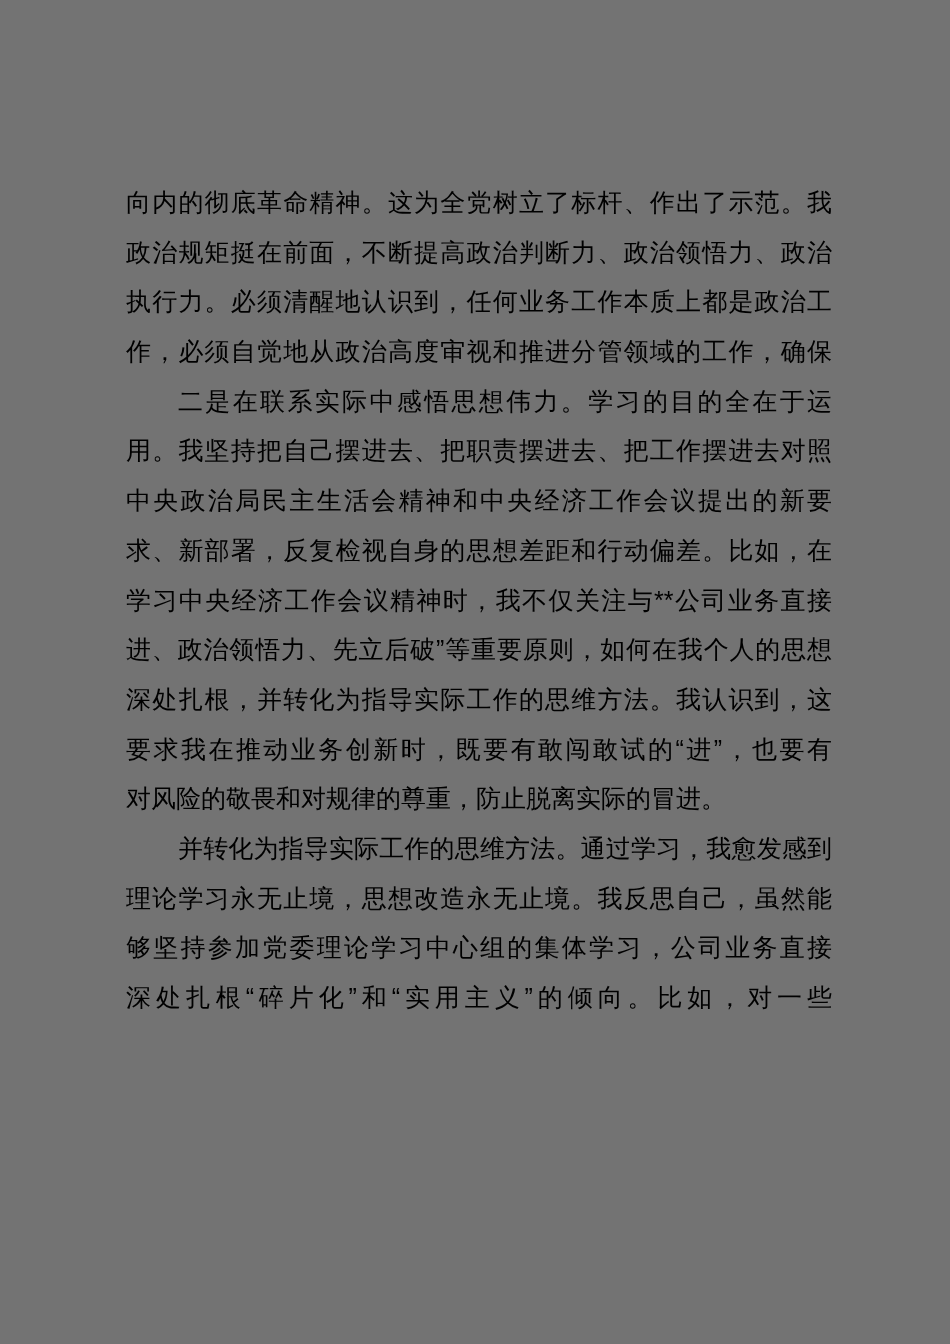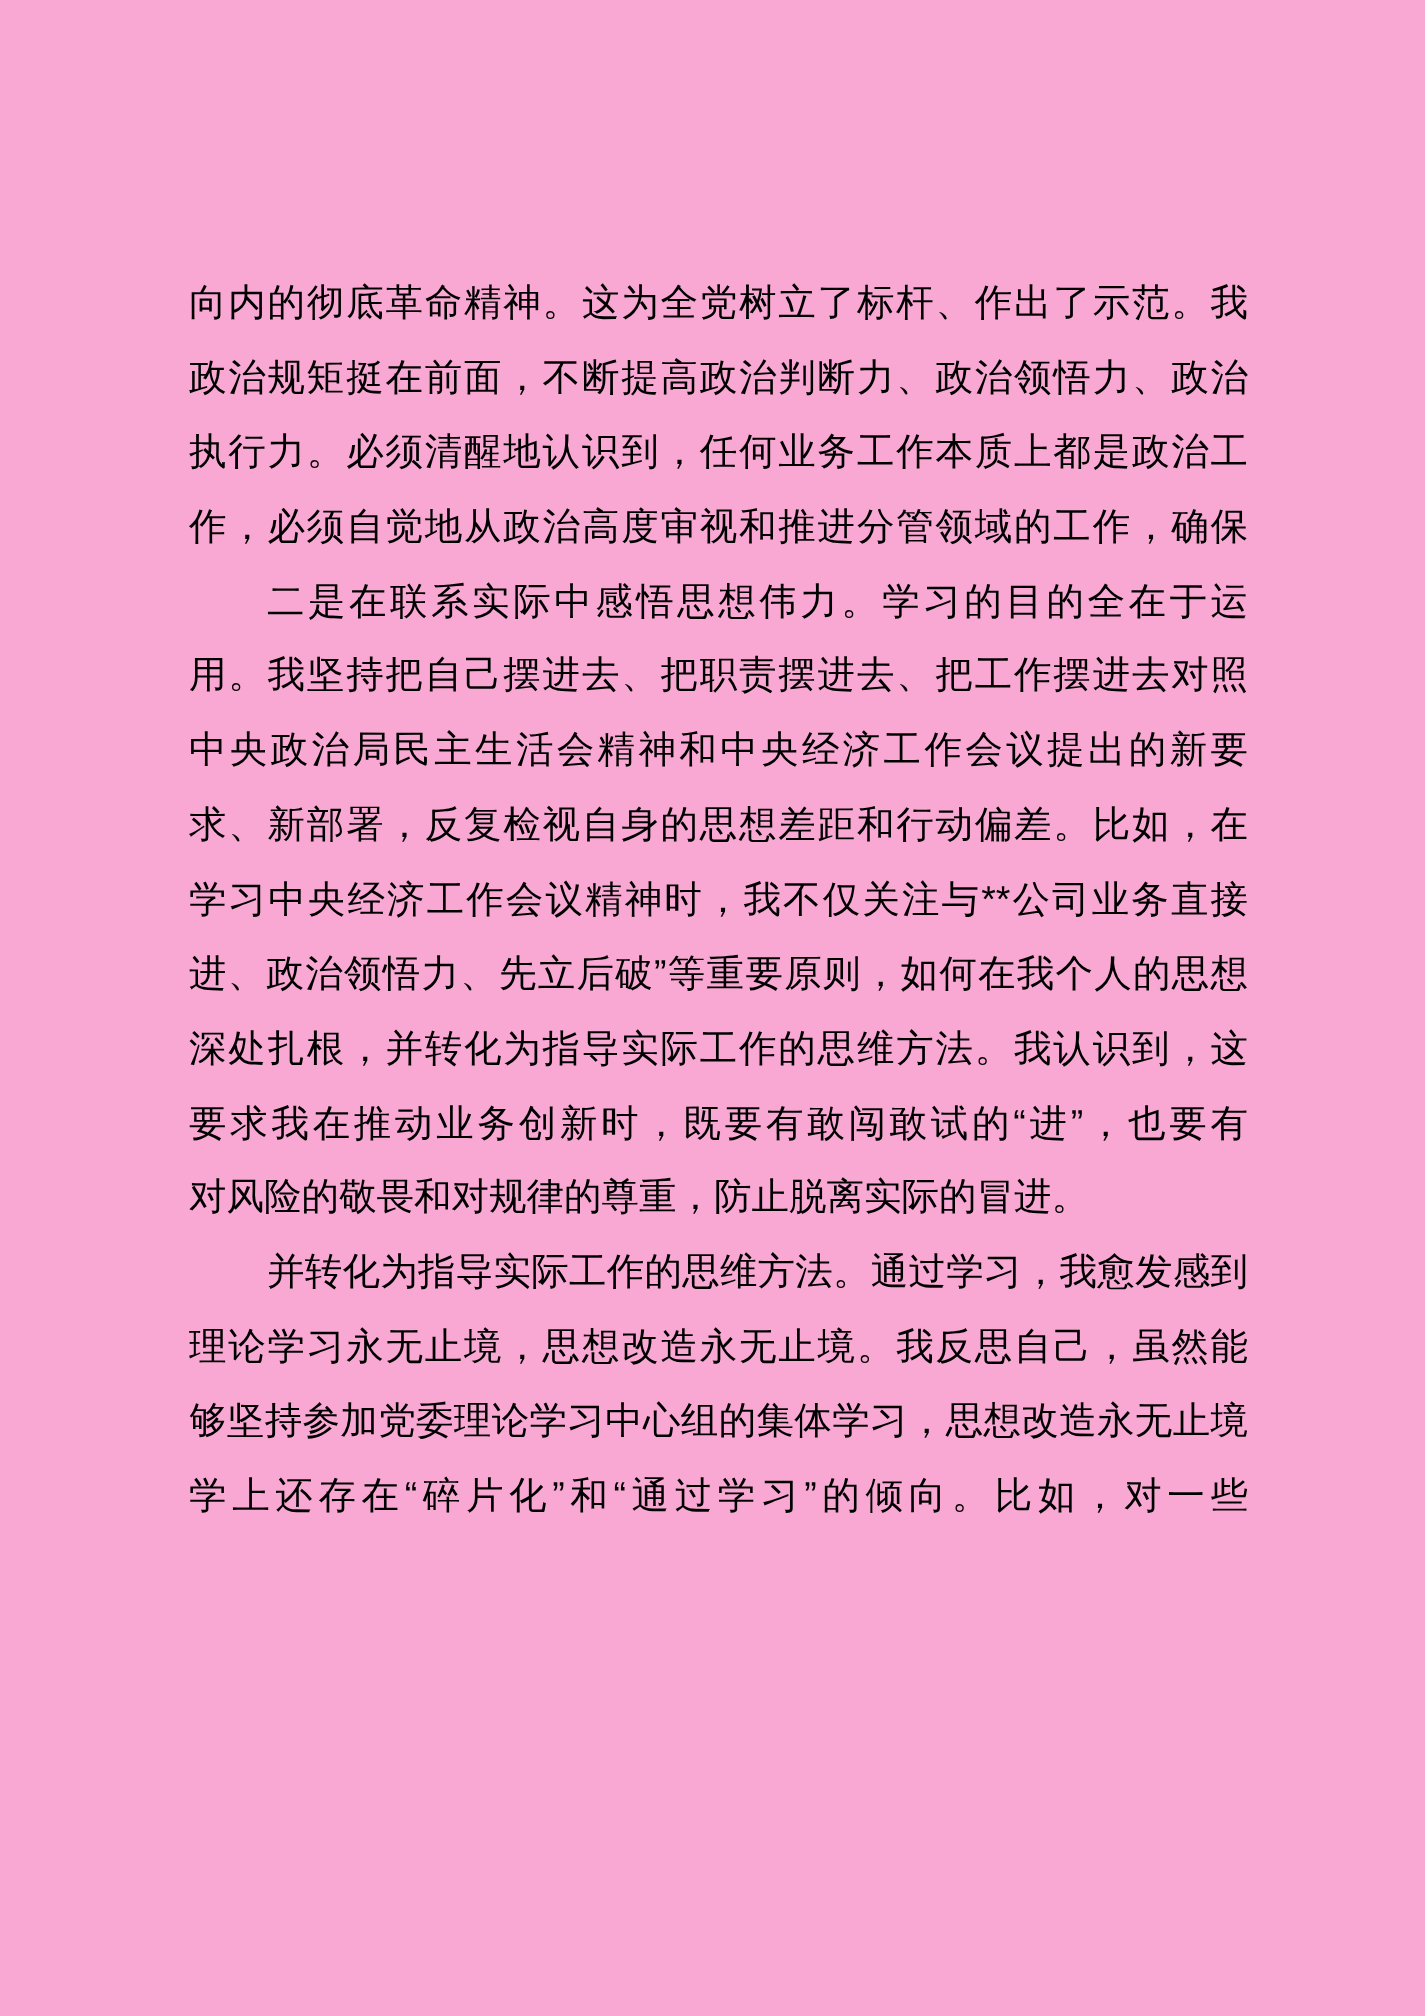--- a/index.html
+++ b/index.html
@@ -4,21 +4,21 @@
 <style>
   html, body {
     margin: 0;
     padding: 0;
     background: #ffffff;
   }
   .page {
     position: relative;
     width: 950px;
     height: 1344px;
-    background: #f9a8d4;
+    background: #737373;
     overflow: hidden;
     font-family: "Liberation Sans", sans-serif;
   }
   .text-block {
     position: absolute;
     left: 126px;
     top: 178px;
     width: 706px;
     color: #000000;
   }
@@ -63,17 +63,17 @@
         <div class="line">求、新部署，反复检视自身的思想差距和行动偏差。比如，在</div>
         <div class="line">学习中央经济工作会议精神时，我不仅关注与**公司业务直接</div>
         <div class="line">进、政治领悟力、先立后破”等重要原则，如何在我个人的思想</div>
         <div class="line">深处扎根，并转化为指导实际工作的思维方法。我认识到，这</div>
         <div class="line">要求我在推动业务创新时，既要有敢闯敢试的“进”，也要有</div>
         <div class="line tail">对风险的敬畏和对规律的尊重，防止脱离实际的冒进。</div>
       </div>
       <div class="paragraph">
         <div class="line indent">并转化为指导实际工作的思维方法。通过学习，我愈发感到</div>
         <div class="line">理论学习永无止境，思想改造永无止境。我反思自己，虽然能</div>
-        <div class="line">够坚持参加党委理论学习中心组的集体学习，思想改造永无止境</div>
-        <div class="line">学上还存在“碎片化”和“通过学习”的倾向。比如，对一些</div>
+        <div class="line">够坚持参加党委理论学习中心组的集体学习，公司业务直接</div>
+        <div class="line">深处扎根“碎片化”和“实用主义”的倾向。比如，对一些</div>
       </div>
     </div>
 </div>
 
 </body></html>

